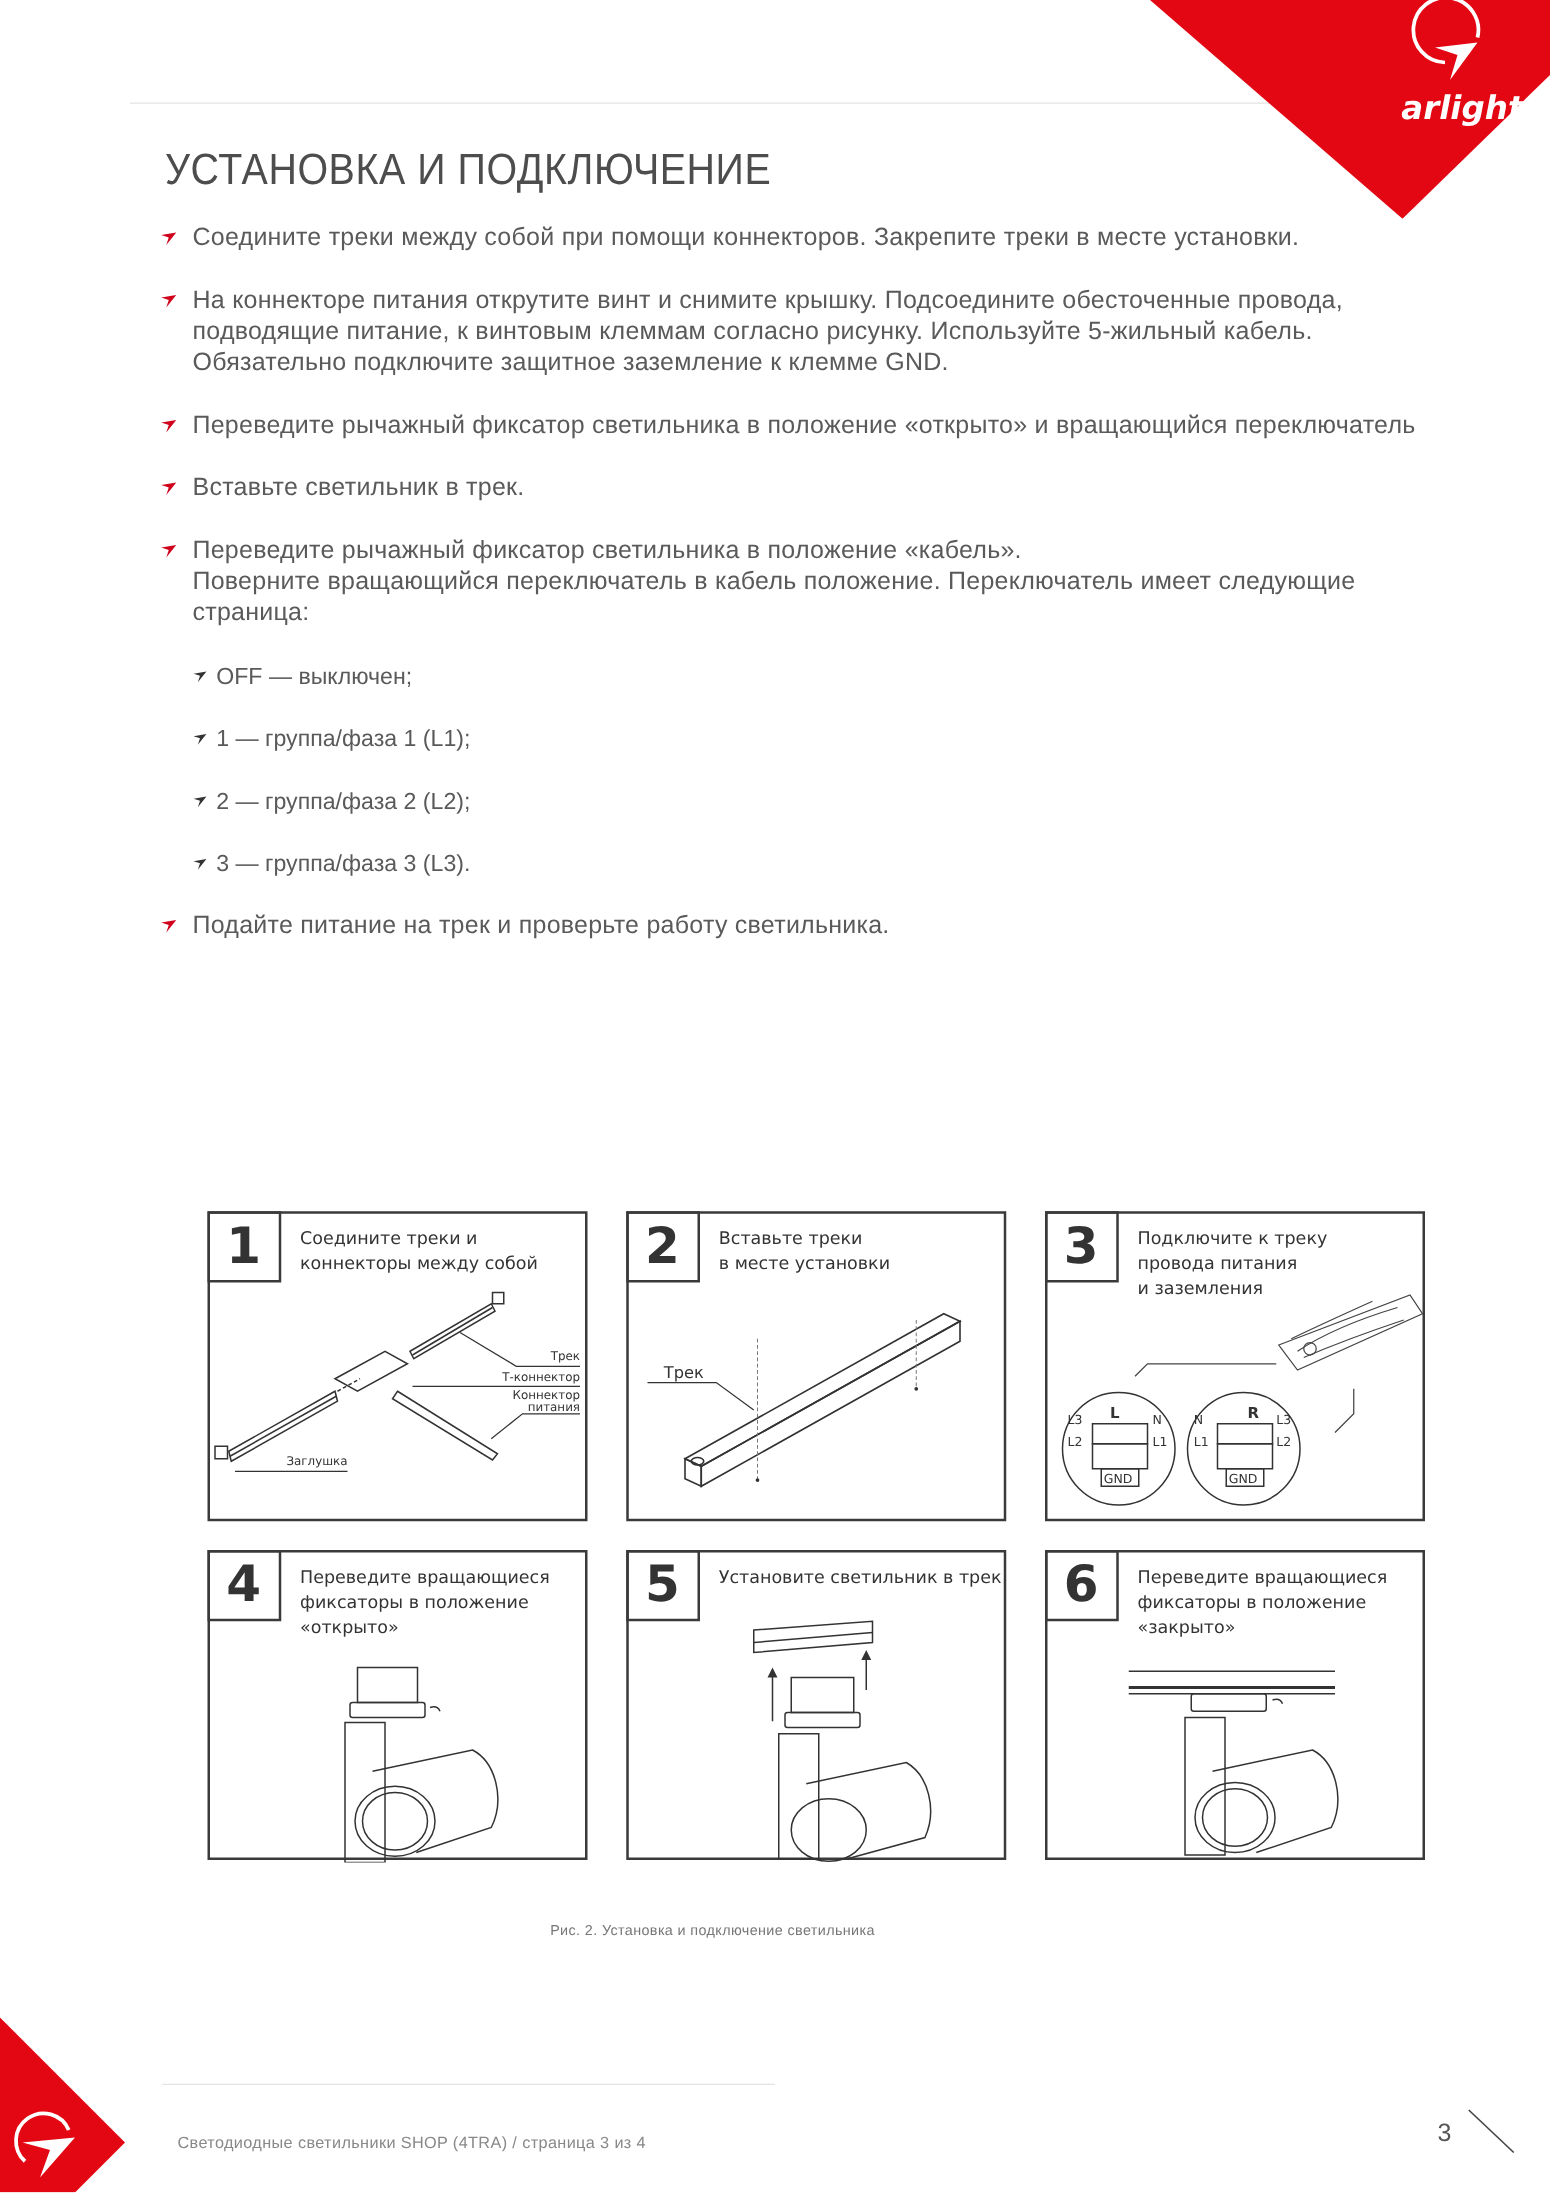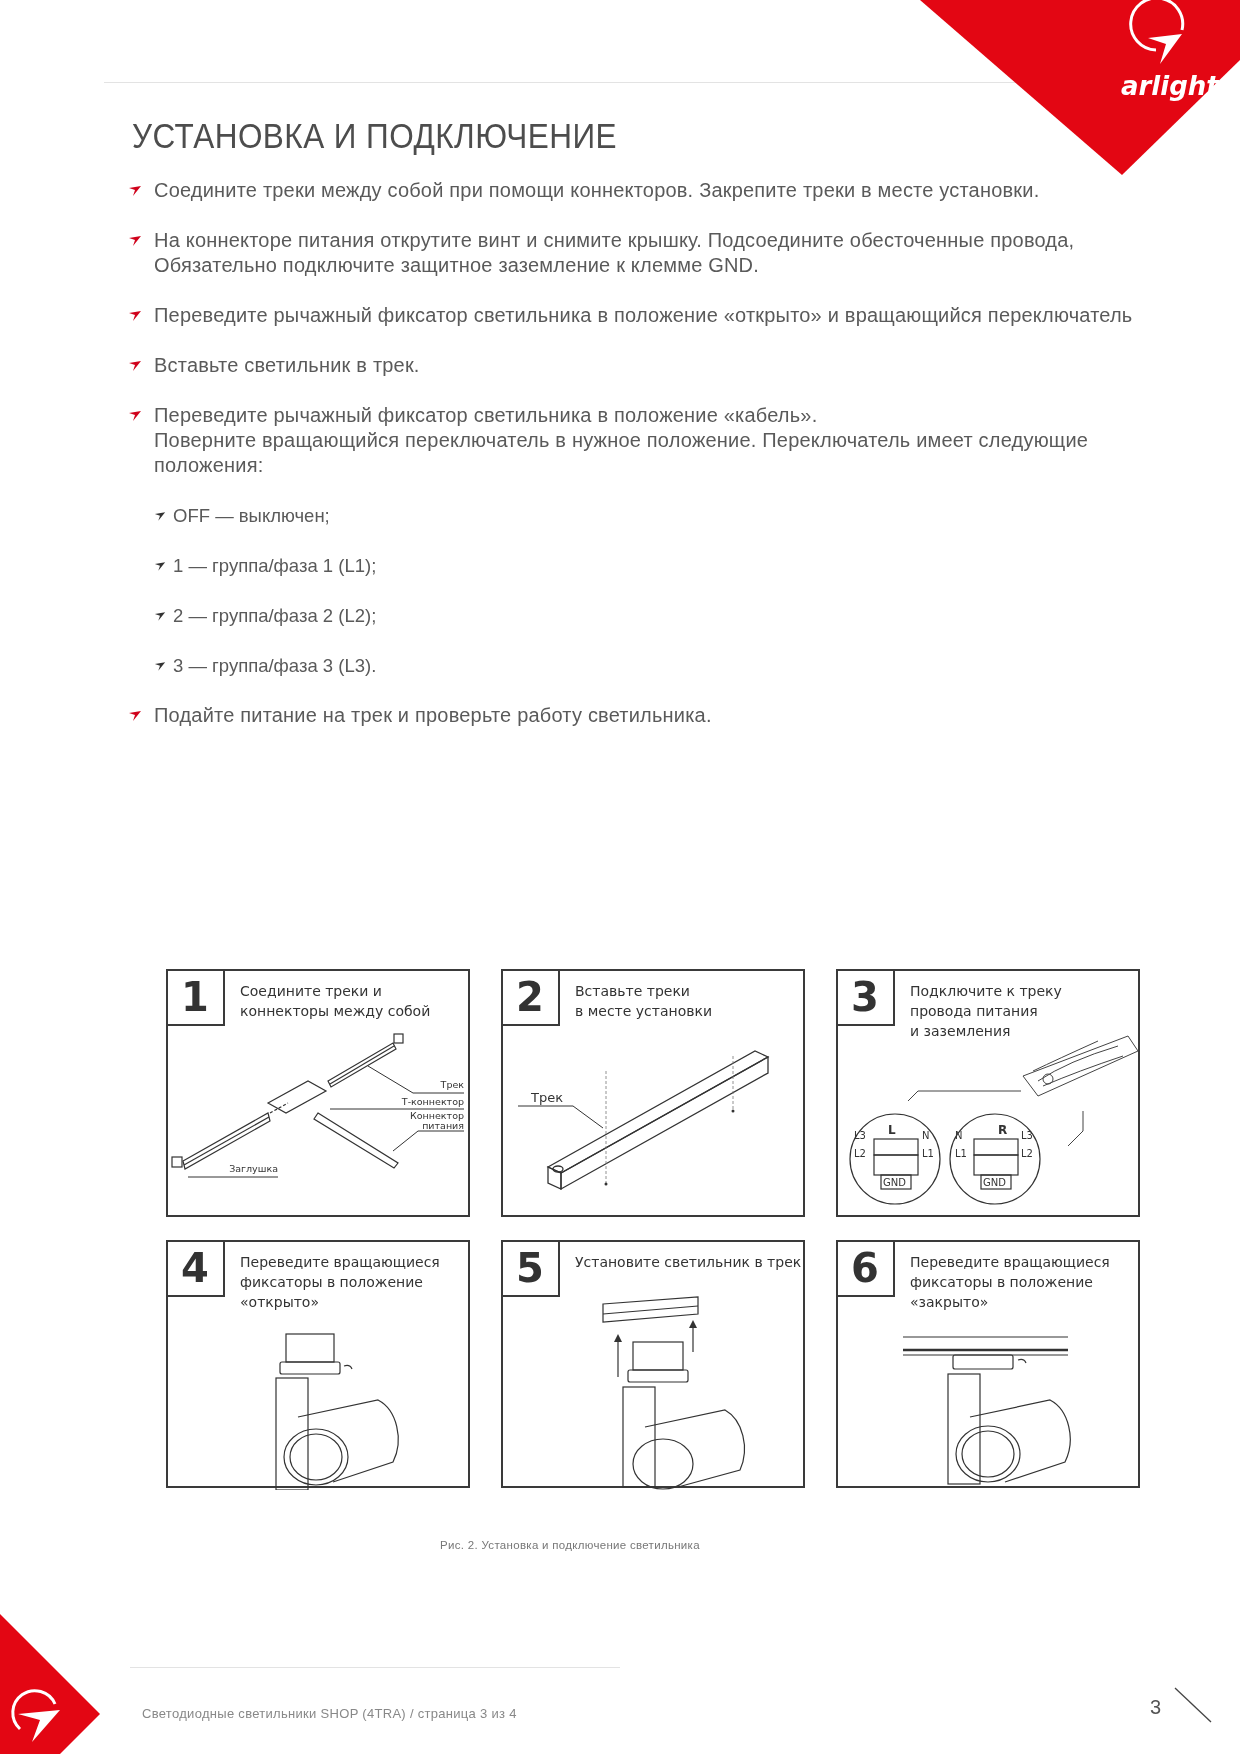--- a/index.html
+++ b/index.html
@@ -53,41 +53,42 @@
     <svg class="arrow" viewBox="0 0 14 12">
         <path d="M1,3 L13,1 L5,11 L7,5 Z" fill="#d0021b"></path>
       </svg>
     <span class="line">Соедините треки между собой при помощи коннекторов. Закрепите треки в месте установки.</span>
   </div>
   <div class="bullet">
     <svg class="arrow" viewBox="0 0 14 12">
         <path d="M1,3 L13,1 L5,11 L7,5 Z" fill="#d0021b"></path>
       </svg>
     <span class="line">На коннекторе питания открутите винт и снимите крышку. Подсоедините обесточенные провода,</span>
+    <span class="line">подводящие питание, к винтовым клеммам согласно рисунку. Используйте 5-жильный кабель.</span>
     <span class="line">Обязательно подключите защитное заземление к клемме GND.</span>
   </div>
   <div class="bullet">
     <svg class="arrow" viewBox="0 0 14 12">
         <path d="M1,3 L13,1 L5,11 L7,5 Z" fill="#d0021b"></path>
       </svg>
     <span class="line">Переведите рычажный фиксатор светильника в положение «открыто» и вращающийся переключатель</span>
   </div>
   <div class="bullet">
     <svg class="arrow" viewBox="0 0 14 12">
         <path d="M1,3 L13,1 L5,11 L7,5 Z" fill="#d0021b"></path>
       </svg>
     <span class="line">Вставьте светильник в трек.</span>
   </div>
   <div class="bullet">
     <svg class="arrow" viewBox="0 0 14 12">
         <path d="M1,3 L13,1 L5,11 L7,5 Z" fill="#d0021b"></path>
       </svg>
     <span class="line">Переведите рычажный фиксатор светильника в положение «кабель».</span>
-    <span class="line">Поверните вращающийся переключатель в нужное положение. Переключатель имеет следующие</span>
-    <span class="line">положения:</span>
+    <span class="line">Поверните вращающийся переключатель в кабель положение. Переключатель имеет следующие</span>
+    <span class="line">страница:</span>
   </div>
   <div class="sub">
     <svg class="arrow" viewBox="0 0 14 12">
         <path d="M1,3 L13,1 L5,11 L7,5 Z" fill="#333"></path>
       </svg>
     <span>OFF — выключен;</span>
   </div>
   <div class="sub">
     <svg class="arrow" viewBox="0 0 14 12">
         <path d="M1,3 L13,1 L5,11 L7,5 Z" fill="#333"></path>

